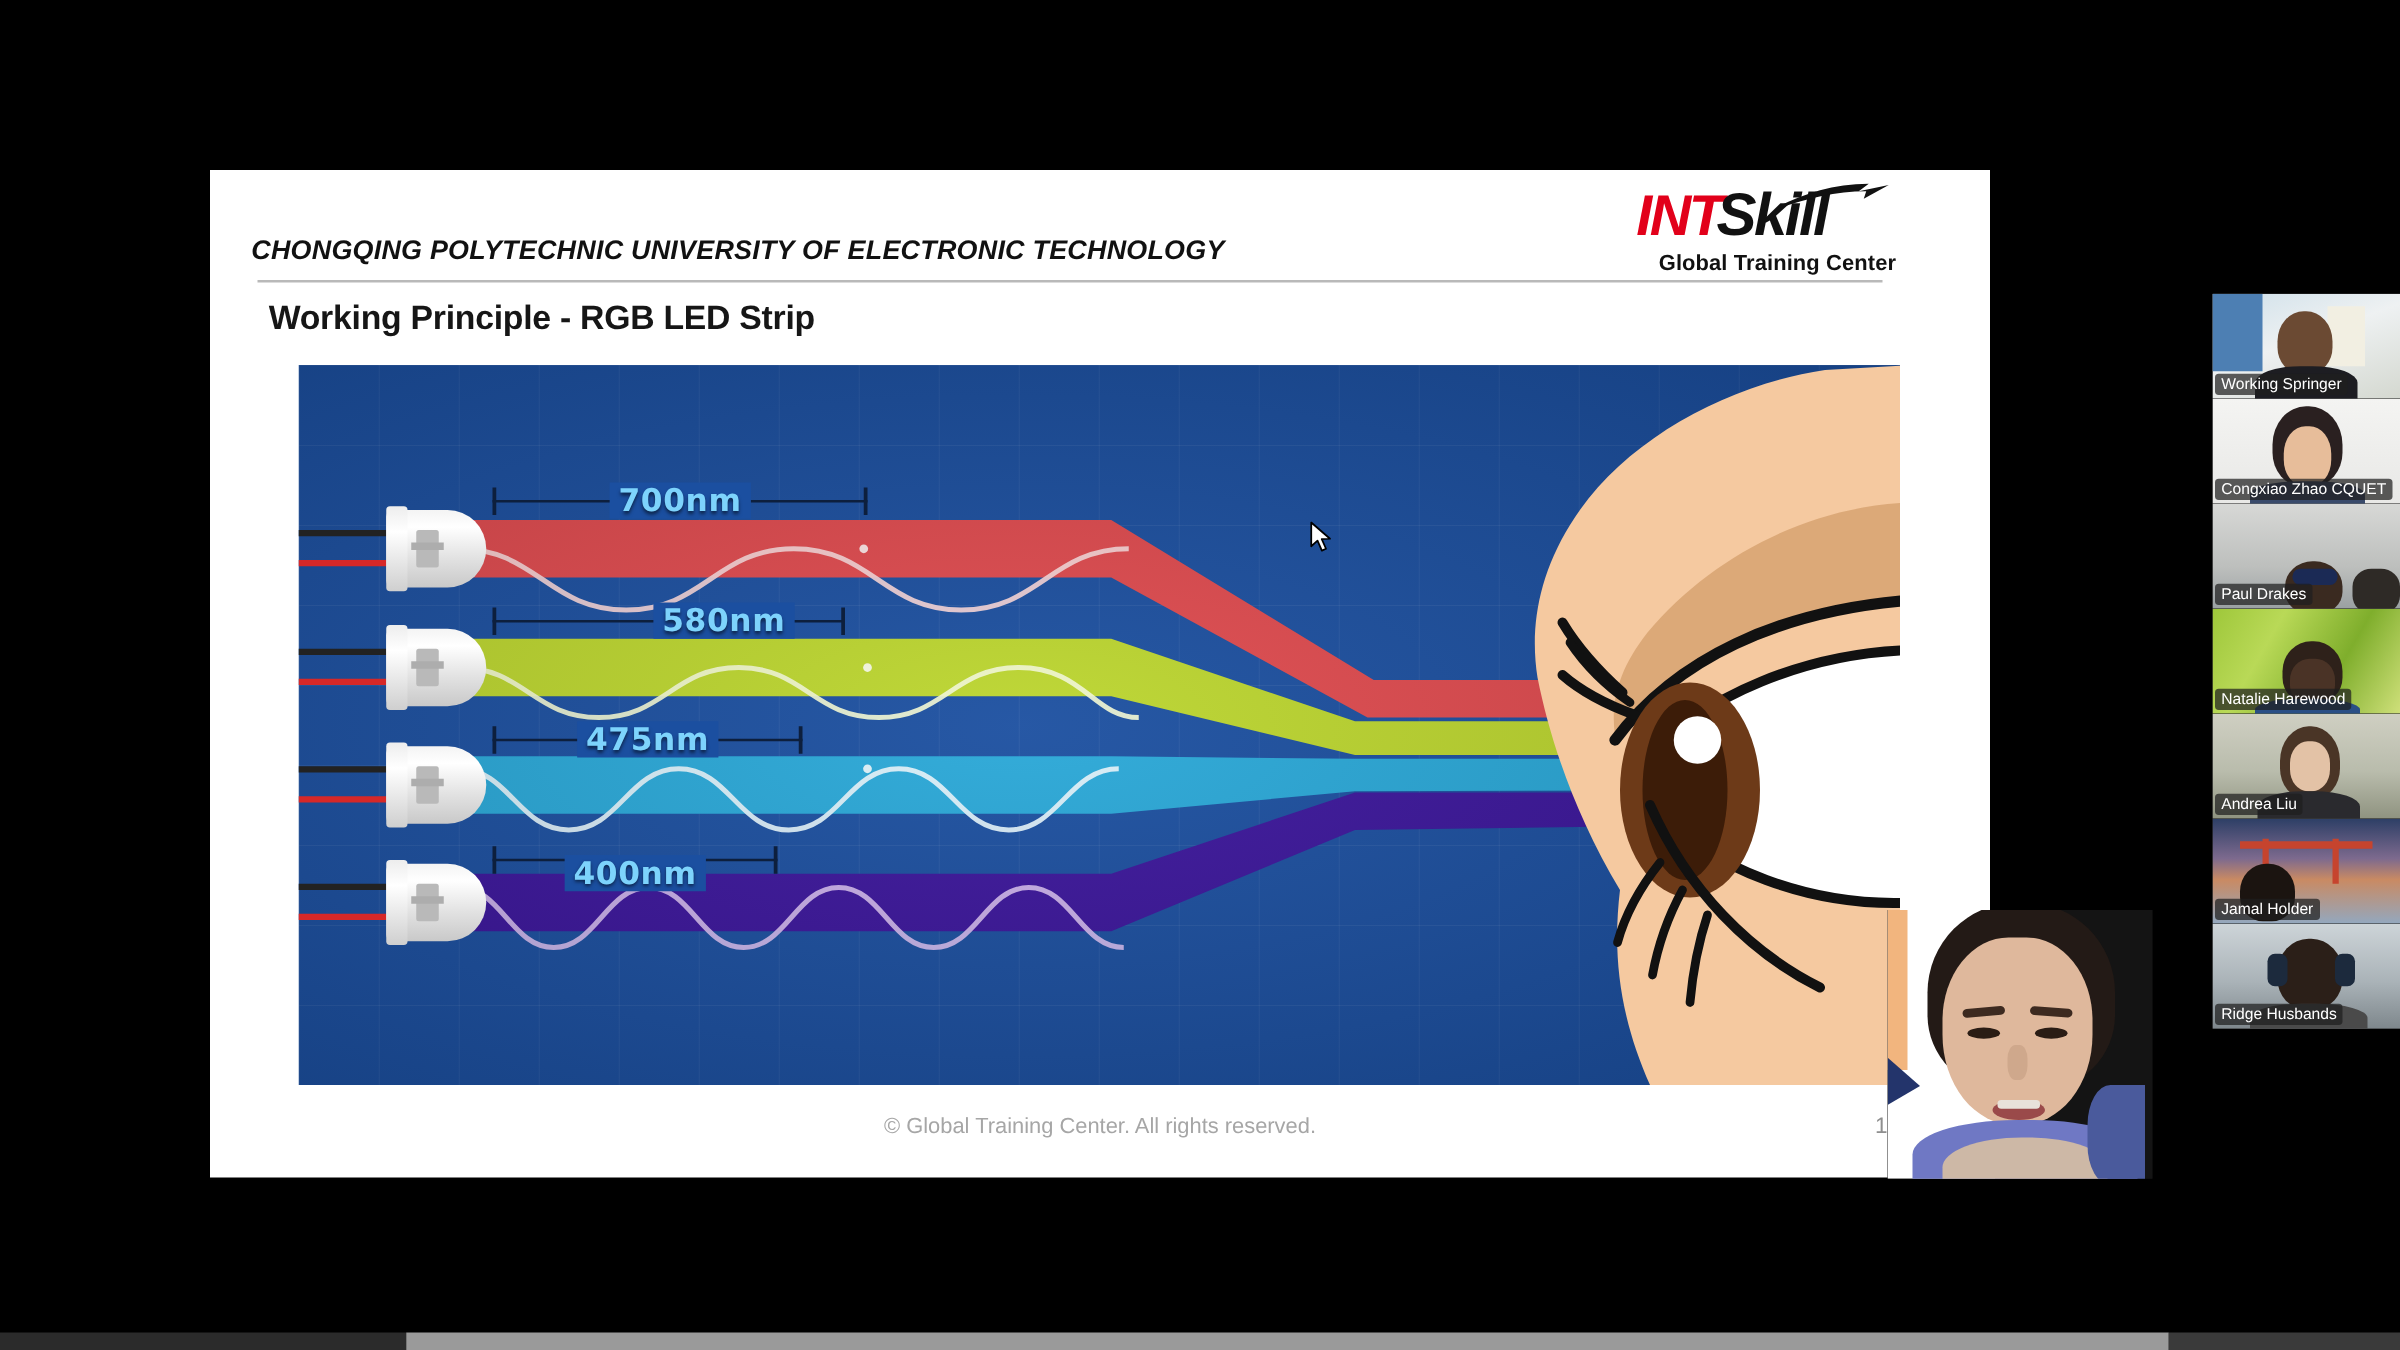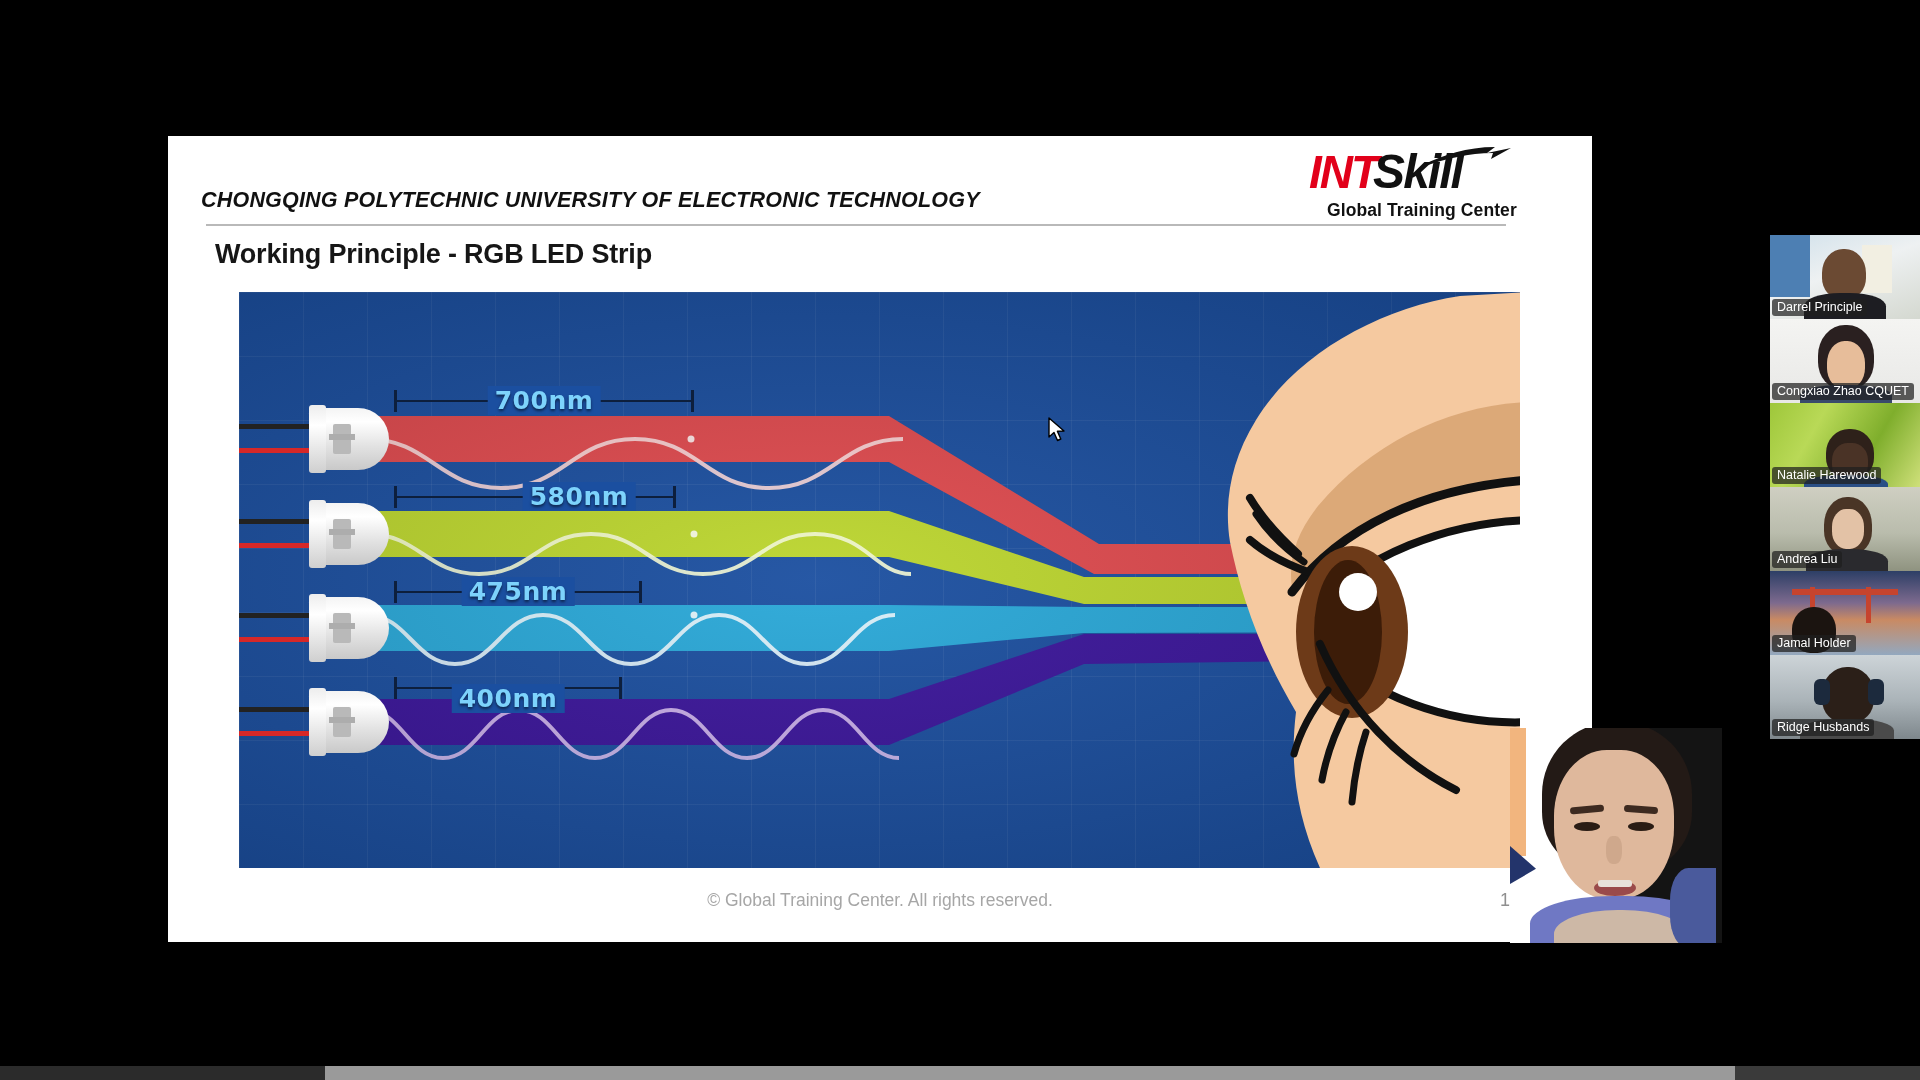--- a/index.html
+++ b/index.html
@@ -310,32 +310,40 @@
 
   <div id="strip">
 
     <div class="tile">
       <div class="tile-bg" style="background:linear-gradient(160deg,#cfe0ea 0%,#eef1f2 45%,#d4d8d0 100%);">
         <div style="position:absolute;left:0;top:0;width:40px;height:62px;background:#4d7fb3;"></div>
         <div style="position:absolute;left:92px;top:10px;width:30px;height:48px;background:#f2efe2;"></div>
         <div class="p-head" style="left:52px; top:14px; width:44px; height:50px; background:#6b4a33;"></div>
         <div class="p-body" style="left:34px; top:58px; width:82px; height:30px; background:#1d1d22;"></div>
       </div>
-      <div class="tile-name">Darrel Principle</div>
+      <div class="tile-name">Working Springer</div>
     </div>
 
     <div class="tile">
       <div class="tile-bg" style="background:linear-gradient(180deg,#f4f4f2 0%,#e8e8e6 100%);">
         <div class="p-head" style="left:48px; top:6px; width:56px; height:64px; background:#2a2020;"></div>
         <div style="position:absolute;left:57px;top:22px;width:38px;height:48px;background:#e7bd9a;border-radius:46% 46% 44% 44%;"></div>
         <div class="p-body" style="left:30px; top:66px; width:92px; height:24px; background:#394a6b;"></div>
       </div>
       <div class="tile-name">Congxiao Zhao CQUET</div>
     </div>
 
+    <div class="tile">
+      <div class="tile-bg" style="background:linear-gradient(180deg,#d7d8d6 0%,#bdbfbd 60%,#9aa0a2 100%);">
+        <div class="p-head" style="left:58px; top:46px; width:46px; height:42px; background:#3a2a20;"></div>
+        <div style="position:absolute;left:64px;top:52px;width:36px;height:13px;background:#1b2a55;border-radius:6px;"></div>
+        <div style="position:absolute;left:112px;top:52px;width:38px;height:36px;background:#2e2a26;border-radius:40%;"></div>
+      </div>
+      <div class="tile-name">Paul Drakes</div>
+    </div>
 
     <div class="tile">
       <div class="tile-bg" style="background:linear-gradient(120deg,#9ec73a 0%,#b9d957 30%,#7fae2c 65%,#cfe07a 100%);">
         <div class="p-head" style="left:56px; top:26px; width:48px; height:50px; background:#2e211a;"></div>
         <div style="position:absolute;left:62px;top:40px;width:36px;height:38px;background:#4a3326;border-radius:44%;"></div>
         <div class="p-body" style="left:34px; top:72px; width:84px; height:20px; background:#2a4f86;"></div>
       </div>
       <div class="tile-name">Natalie Harewood</div>
     </div>
 

